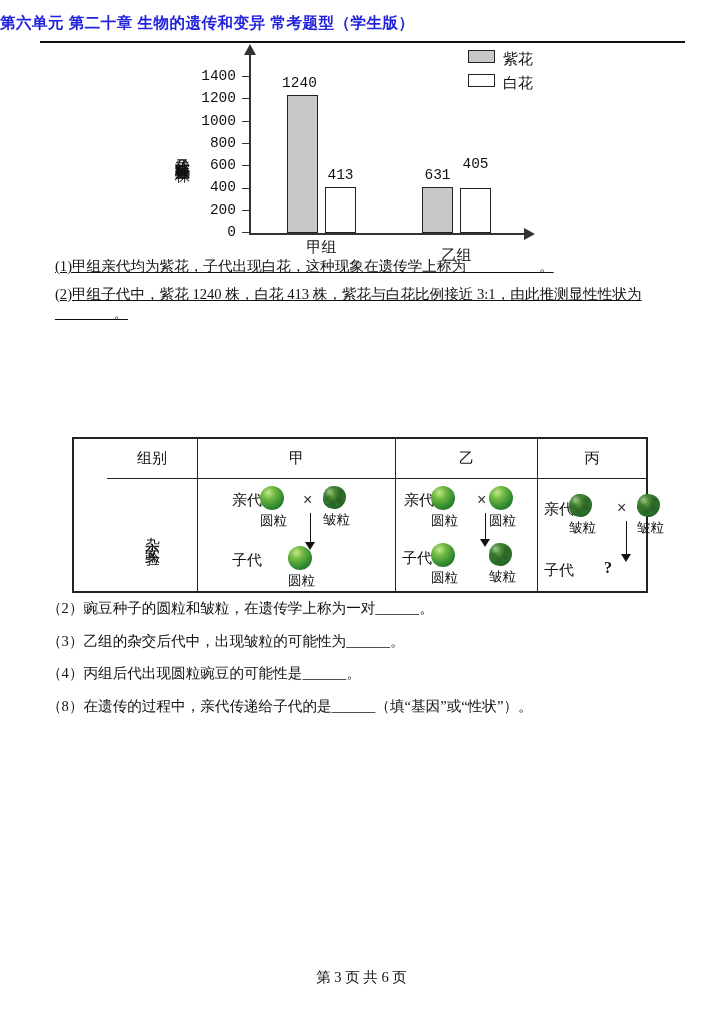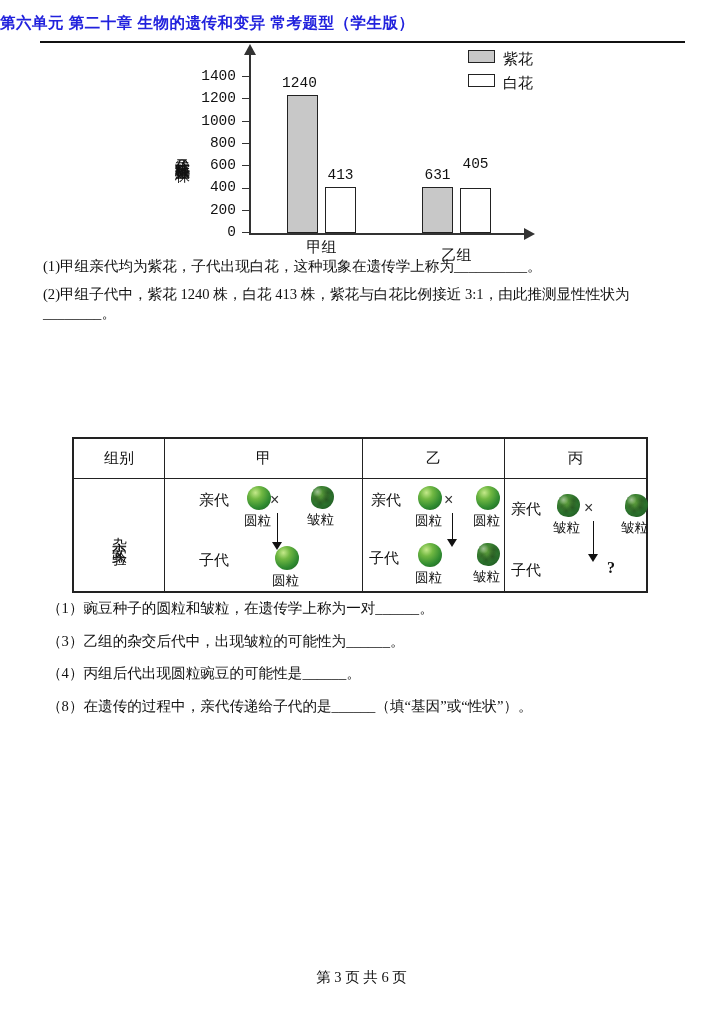--- a/index.html
+++ b/index.html
@@ -30,43 +30,43 @@
   .bar{position:absolute;border:1.2px solid #222;box-sizing:border-box;}
   .bar-value{position:absolute;text-align:center;
     font-family:"Liberation Mono", monospace;font-size:14.5px;}
   .cat-label{position:absolute;text-align:center;font-size:15px;}
   .legend{position:absolute;left:318px;top:2px;display:flex;flex-direction:column;gap:5px;}
   .legend-row{display:flex;align-items:flex-start;gap:8px;}
   .legend-box{display:inline-block;width:27px;height:13px;border:1.3px solid #222;box-sizing:border-box;}
   .legend-label{font-size:15px;}
 
   
-  .q4-items{position:absolute;left:43px;top:257px;width:650px;}
+  .q4-items{position:absolute;left:55px;top:257px;width:650px;text-decoration:underline;}
   .q4-items .q-line{font-size:14.6px;line-height:19px;margin-bottom:8.5px;}
   .q5-intro{position:absolute;left:40px;top:344px;width:648px;
     font-size:14.6px;line-height:32.8px;text-align:justify;}
   .q5-items{position:absolute;left:47px;top:599px;width:650px;}
   .q5-items .q-line{font-size:14.6px;line-height:19px;margin-bottom:13.5px;}
 
   
   .exp-table{position:absolute;left:72px;top:437px;width:576px;height:156px;
     border:2px solid #222;box-sizing:border-box;
-    display:grid;grid-template-columns:91px 198px 142px 1fr;grid-template-rows:40px 1fr;}
+    display:grid;grid-template-columns:91px 198px 142px 1fr;grid-template-rows:40px 1fr;padding-left:33px;}
   .exp-table .th{display:flex;align-items:center;justify-content:center;
     font-size:15px;border-bottom:1.6px solid #222;box-sizing:border-box;}
   .exp-table .br{border-right:1.6px solid #222;}
   .row-label{display:flex;align-items:center;justify-content:center;
     writing-mode:vertical-lr;text-orientation:upright;letter-spacing:5px;font-size:15px;}
   .cross-cell{position:relative;box-sizing:border-box;}
   .gen-label{position:absolute;font-size:15px;}
   .cross-x{position:absolute;font-size:16px;font-family:"Liberation Sans",sans-serif;color:#333;}
   .v-arrow{position:absolute;width:0;border-left:1.7px solid #111;}
   .v-arrow::after{content:"";position:absolute;bottom:-8px;left:-5.8px;width:0;height:0;
     border-left:5px solid transparent;border-right:5px solid transparent;border-top:8px solid #111;}
-  .pea-unit{position:absolute;width:44px;display:flex;flex-direction:column;align-items:flex-end;}
+  .pea-unit{position:absolute;width:44px;display:flex;flex-direction:column;align-items:flex-start;}
   .pea{width:24px;height:24px;border-radius:50%;
     background:radial-gradient(circle at 35% 28%, #c4e98a 0%, #71b842 28%, #2f8a30 65%, #1c5a1e 100%);}
   .pea.wrinkled{width:23px;height:23px;border-radius:46% 54% 50% 50% / 52% 48% 56% 44%;
     background:
       radial-gradient(circle at 28% 25%, rgba(255,255,255,.45), transparent 22%),
       radial-gradient(circle at 66% 58%, rgba(0,0,0,.30), transparent 26%),
       radial-gradient(circle at 40% 72%, rgba(0,0,0,.25), transparent 22%),
       radial-gradient(circle at 72% 30%, rgba(0,0,0,.25), transparent 24%),
       radial-gradient(circle at 22% 55%, rgba(0,0,0,.2), transparent 20%),
       radial-gradient(circle at 40% 35%, #5d9c3a, #2c732d 55%, #1a4c1d 100%);}
@@ -218,20 +218,20 @@
         <div class="cross-x x">×</div>
         <div class="v-arrow arrow"></div>
         <div class="gen-label child-label">子代</div>
         <div class="pea-unit c1">
           <div class="q-mark">?</div>
         </div>
       </div>
   </div>
 
   <div class="q5-items">
-      <div class="q-line">（1）豌豆种子的圆粒和皱粒，在遗传学上称为一对______。</div>
+      <div class="q-line">（2）豌豆种子的圆粒和皱粒，在遗传学上称为一对______。</div>
       <div class="q-line">（3）乙组的杂交后代中，出现皱粒的可能性为______。</div>
       <div class="q-line">（4）丙组后代出现圆粒豌豆的可能性是______。</div>
       <div class="q-line">（8）在遗传的过程中，亲代传递给子代的是______（填“基因”或“性状”）。</div>
     </div>
 
   <div class="footer">第 3 页 共 6 页</div>
 </div>
 
 </body></html>

